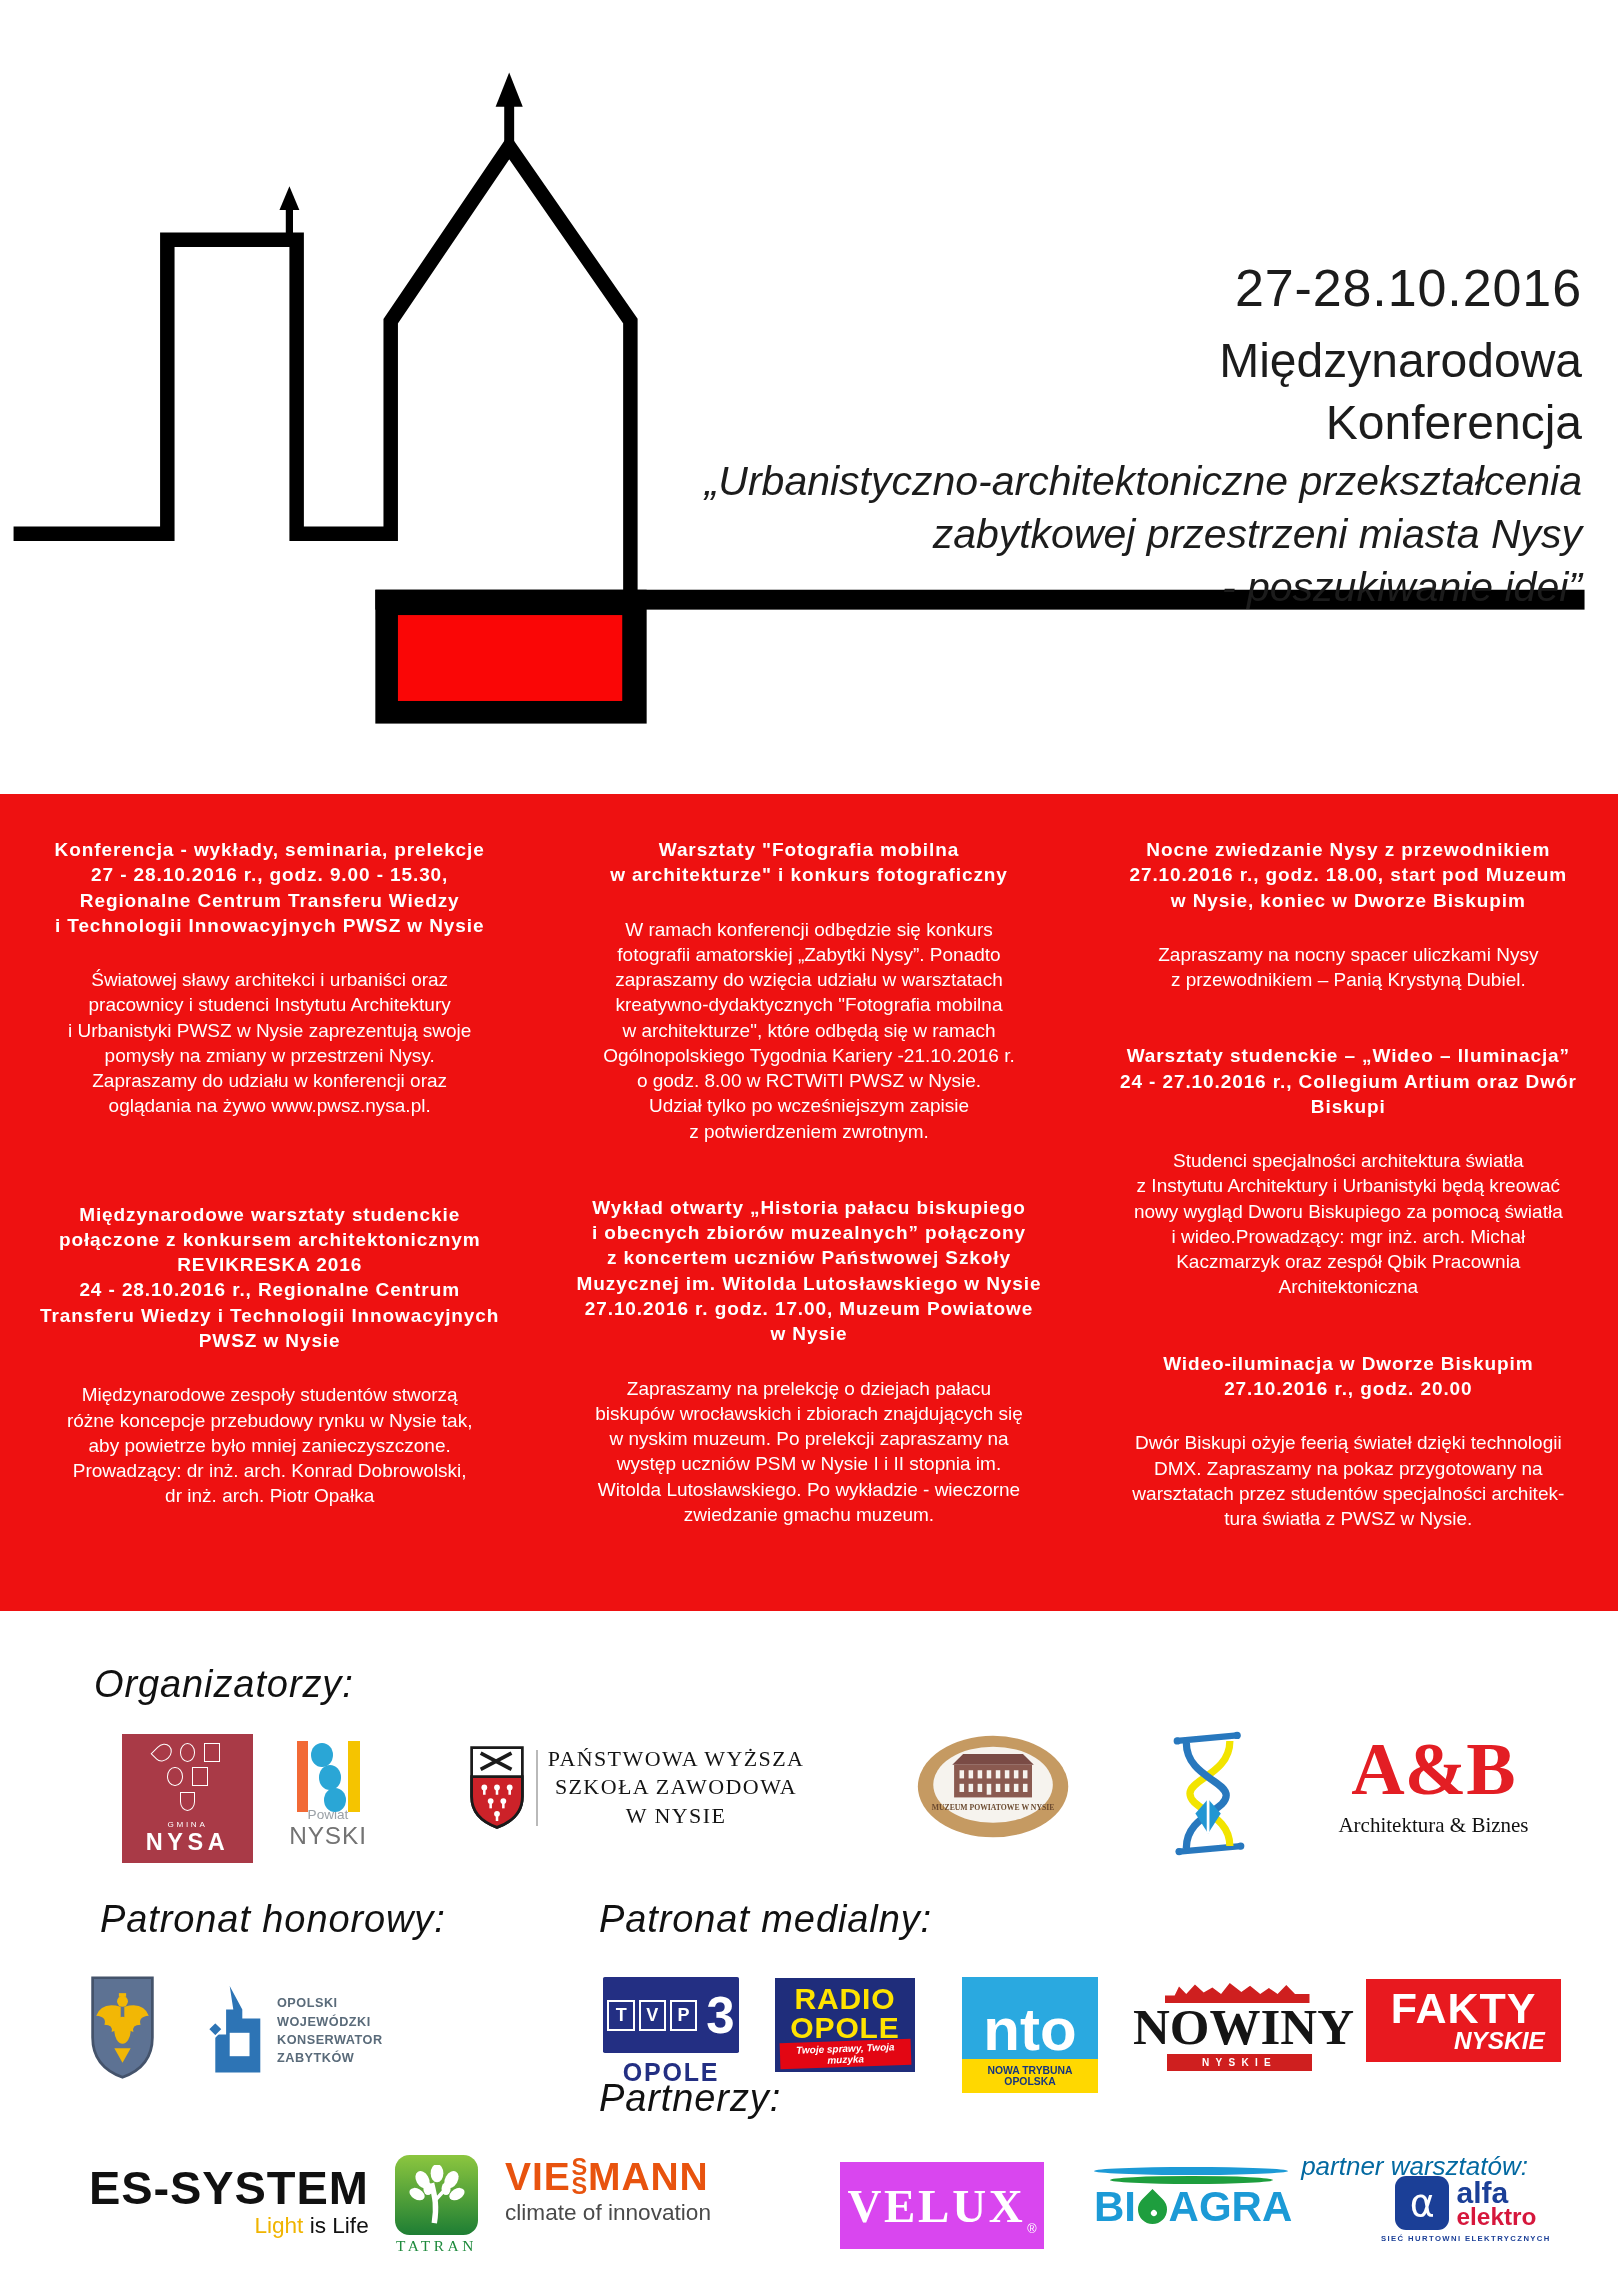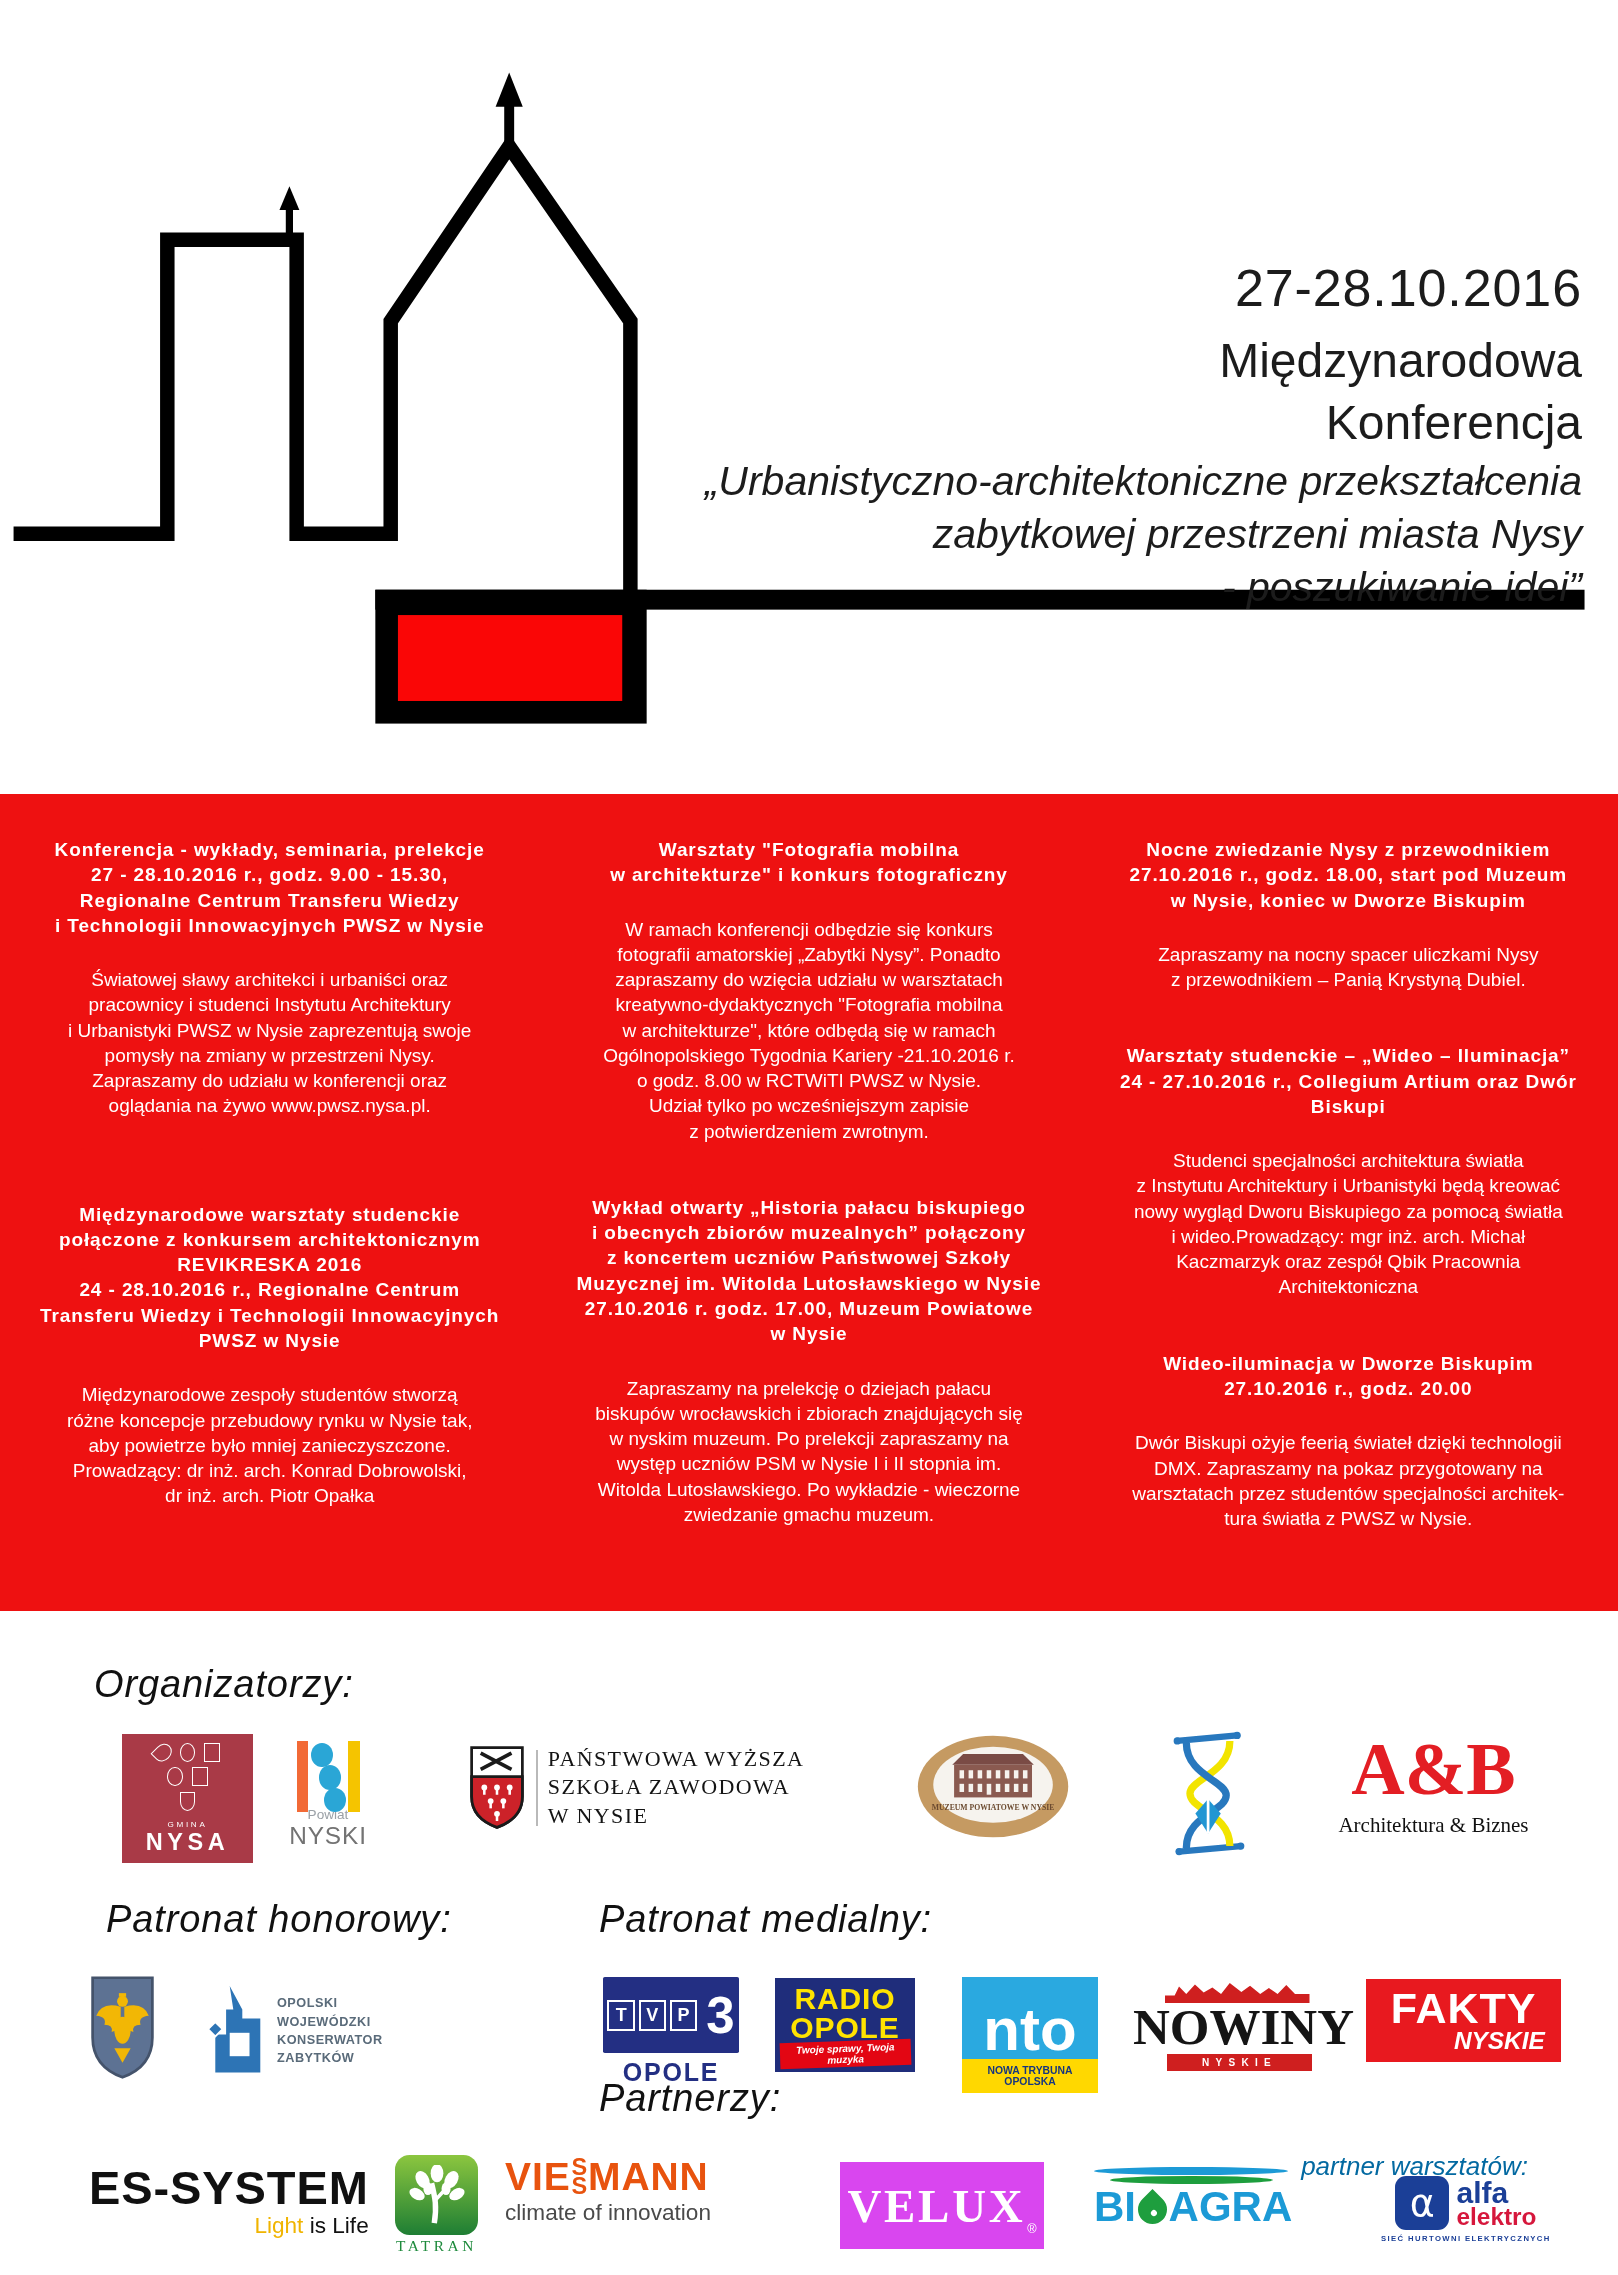--- a/index.html
+++ b/index.html
@@ -45,21 +45,21 @@
   #logo-powiat{left:285px;top:1741px;width:86px;height:109px;display:flex;flex-direction:column;align-items:center;}
   .pw-bars{position:relative;width:63px;height:71px;}
   .pw-orange{position:absolute;left:0;top:0;width:11.8px;height:71px;background:#f26a36;}
   .pw-yellow{position:absolute;right:0;top:0;width:11.8px;height:71px;background:#f5c400;}
   .pw-dot{position:absolute;width:22px;height:24.4px;background:#2aa6d6;border-radius:50%;}
   .pw-d1{left:14.5px;top:1.8px;} .pw-d2{left:22px;top:24.4px;} .pw-d3{left:27px;top:47px;}
   .pw-t1{font-size:13.6px;color:#9aa0a6;margin-top:3.6px;}
   .pw-t2{font-size:24.4px;color:#737373;letter-spacing:0.9px;}
 
   
-  #logo-pwsz{left:468px;top:1744px;display:flex;align-items:center;gap:10px;}
+  #logo-pwsz{left:468px;top:1744px;display:flex;align-items:center;gap:10px;text-align:center;}
   .pwsz-div{width:1.8px;height:76px;background:#b9b9b9;}
   .pwsz-text{font-family:"Liberation Serif",serif;font-size:22px;letter-spacing:1.4px;line-height:1.28;color:#141414;}
 
   
   #logo-muzeum{left:916px;top:1734px;}
 
   
   #logo-hourglass{left:1170px;top:1730px;}
 
   
@@ -348,21 +348,21 @@
       <polygon points="42,76 56,92 42,114 28,92" fill="#2196d3"></polygon>
       <line x1="42" y1="76" x2="42" y2="114" stroke="#ffffff" stroke-width="3"></line>
     </svg>
   </div>
 
   <div id="logo-ab" class="abs">
     <div class="ab-big">A&amp;B</div>
     <div class="ab-cap">Architektura &amp; Biznes</div>
   </div>
 
-  <div class="section-label" style="left:106px;top:1898px;">Patronat honorowy:</div>
+  <div class="section-label" style="left:100px;top:1898px;">Patronat honorowy:</div>
   <div class="section-label" style="left:599px;top:1898px;">Patronat medialny:</div>
 
   <div id="logo-eagle" class="abs">
     <svg width="67" height="108" viewBox="0 0 74 119">
       <path d="M4,4 H70 V70 Q70,102 37,114 Q4,102 4,70 Z" fill="#5d7293" stroke="#44536b" stroke-width="3"></path>
       <g fill="#f2b705">
         <circle cx="37" cy="30" r="6"></circle>
         <rect x="33" y="21" width="8" height="4"></rect>
         <path d="M35,36 Q14,30 8,46 Q20,47 17,56 Q27,56 25,64 Q33,60 35,66 Z"></path>
         <path d="M39,36 Q60,30 66,46 Q54,47 57,56 Q47,56 49,64 Q41,60 39,66 Z"></path>

